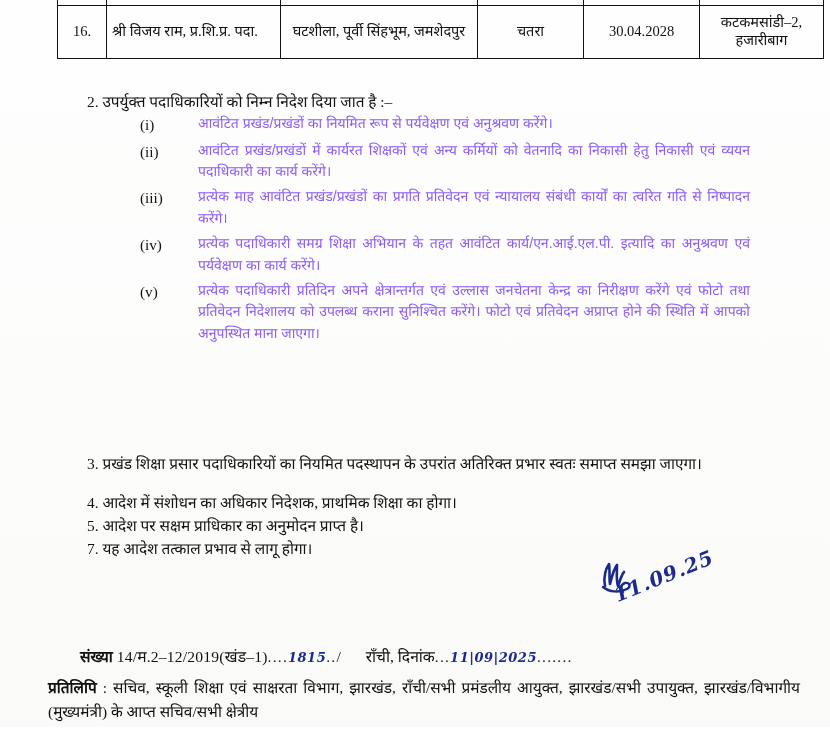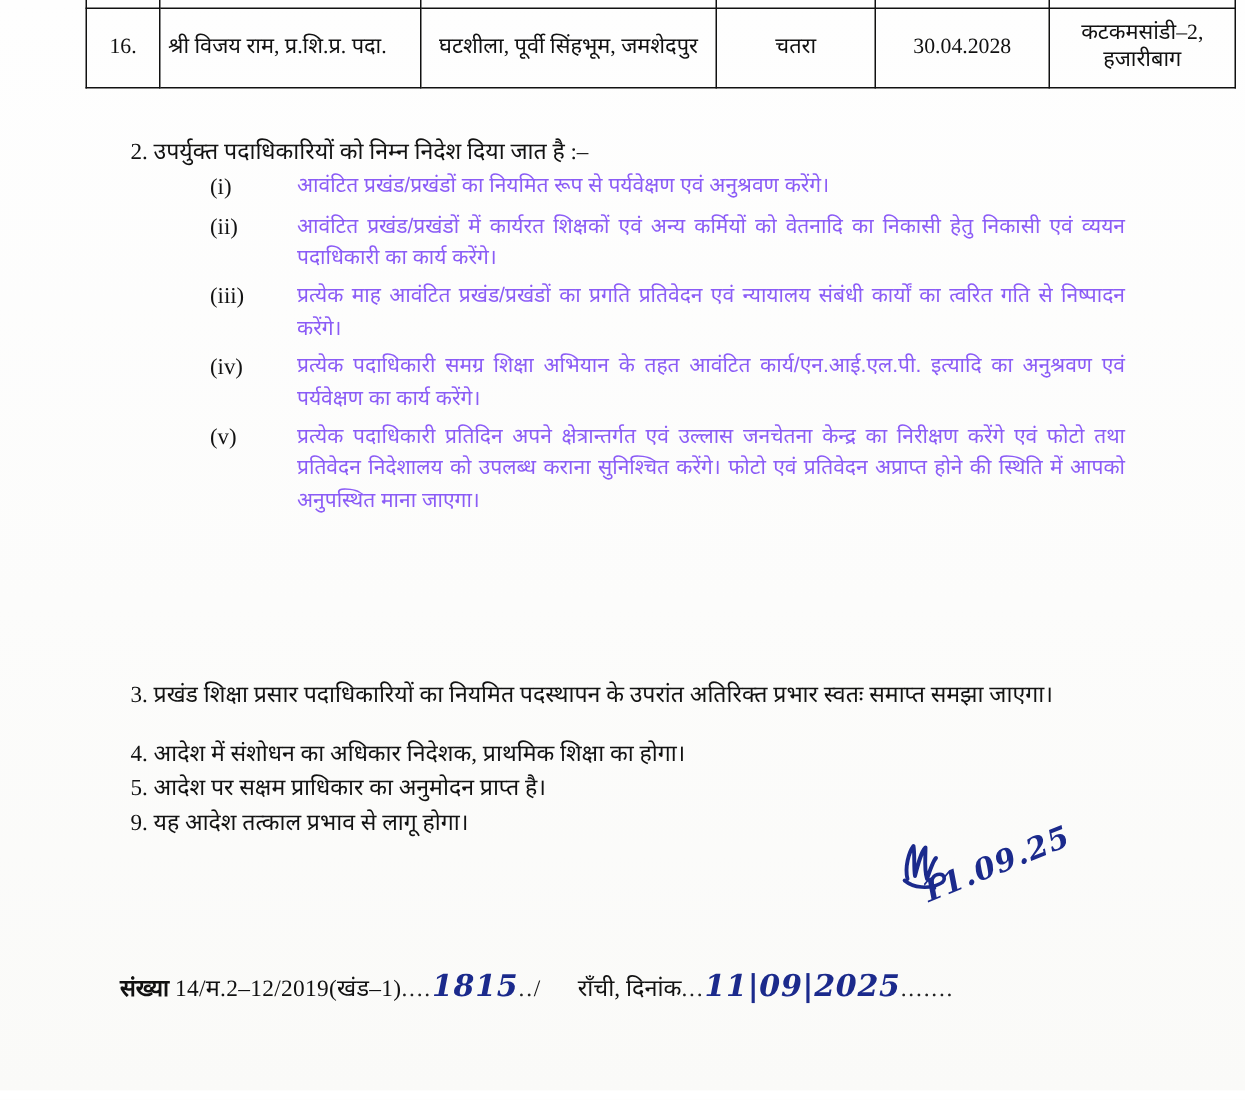--- a/index.html
+++ b/index.html
@@ -176,21 +176,21 @@
     white-space: nowrap;
   }
   .memo-label { font-weight: bold; margin-left: 32px; }
   .memo-num { letter-spacing: 0.2px; }
   .dots { letter-spacing: 1.2px; color: #222; }
   .hand {
     color: #1b2a8c;
     font-family: "DejaVu Serif", serif;
     font-weight: bold;
     font-style: italic;
-    font-size: 20px;
+    font-size: 13px;
     letter-spacing: 0.5px;
   }
   .memo-city { margin-left: 21px; }
 
   
   .copy-block {
     position: absolute;
     left: 48px;
     top: 676px;
     width: 752px;
@@ -272,32 +272,37 @@
       <div class="roman-marker">(v)</div>
       <div class="roman-text last-line-left">प्रत्येक पदाधिकारी प्रतिदिन अपने क्षेत्रान्तर्गत एवं उल्लास जनचेतना केन्द्र का निरीक्षण करेंगे एवं फोटो तथा प्रतिवेदन निदेशालय को उपलब्ध कराना सुनिश्चित करेंगे। फोटो एवं प्रतिवेदन अप्राप्त होने की स्थिति में आपको अनुपस्थित माना जाएगा।</div>
     </div>
 
 
   </div>
 
   <div class="para para-3">3. प्रखंड शिक्षा प्रसार पदाधिकारियों का नियमित पदस्थापन के उपरांत अतिरिक्त प्रभार स्वतः समाप्त समझा जाएगा।</div>
   <div class="para para-4">4. आदेश में संशोधन का अधिकार निदेशक, प्राथमिक शिक्षा का होगा।</div>
   <div class="para para-5">5. आदेश पर सक्षम प्राधिकार का अनुमोदन प्राप्त है।</div>
-  <div class="para para-6">9. यह आदेश तत्काल प्रभाव से लागू होगा।</div>
+  <div class="para para-6">7. यह आदेश तत्काल प्रभाव से लागू होगा।</div>
 
   <svg class="ink ink-squiggle" viewBox="0 0 42 42" xmlns="http://www.w3.org/2000/svg">
     <path d="M8 30 C6 22, 9 12, 12 8 C13 14, 12 22, 13 28 C15 20, 17 12, 20 9 C20 16, 19 24, 21 30 C23 24, 25 18, 27 16" stroke="#1b2a8c" stroke-width="2.6" fill="none" stroke-linecap="round" stroke-linejoin="round"></path>
     <path d="M6 31 C12 36, 22 37, 30 33 C34 31, 33 26, 28 27 C24 28, 23 33, 26 36" stroke="#1b2a8c" stroke-width="2.4" fill="none" stroke-linecap="round"></path>
   </svg>
   <div class="ink ink-date">11.09.25</div>
 
 
   <div class="memo-line">
     <span class="memo-label">संख्या</span>
     <span class="memo-num">14/म.2–12/2019(खंड–1)</span><span class="dots">....</span><span class="hand">1815</span><span class="dots">..</span><span>/</span>
     <span class="memo-city">राँची,</span>
     <span>दिनांक</span><span class="dots">...</span><span class="hand">11|09|2025</span><span class="dots">.......</span>
   </div>
 
+  <div class="copy-block">
+    <span class="copy-label">प्रतिलिपि</span>
+    <span>:</span>
+    <span>सचिव, स्कूली शिक्षा एवं साक्षरता विभाग, झारखंड, राँची/सभी प्रमंडलीय आयुक्त, झारखंड/सभी उपायुक्त, झारखंड/विभागीय (मुख्यमंत्री) के आप्त सचिव/सभी क्षेत्रीय</span>
+  </div>
 
 </div>
 
 <div class="bottom-crop"></div>
 
 </body></html>

